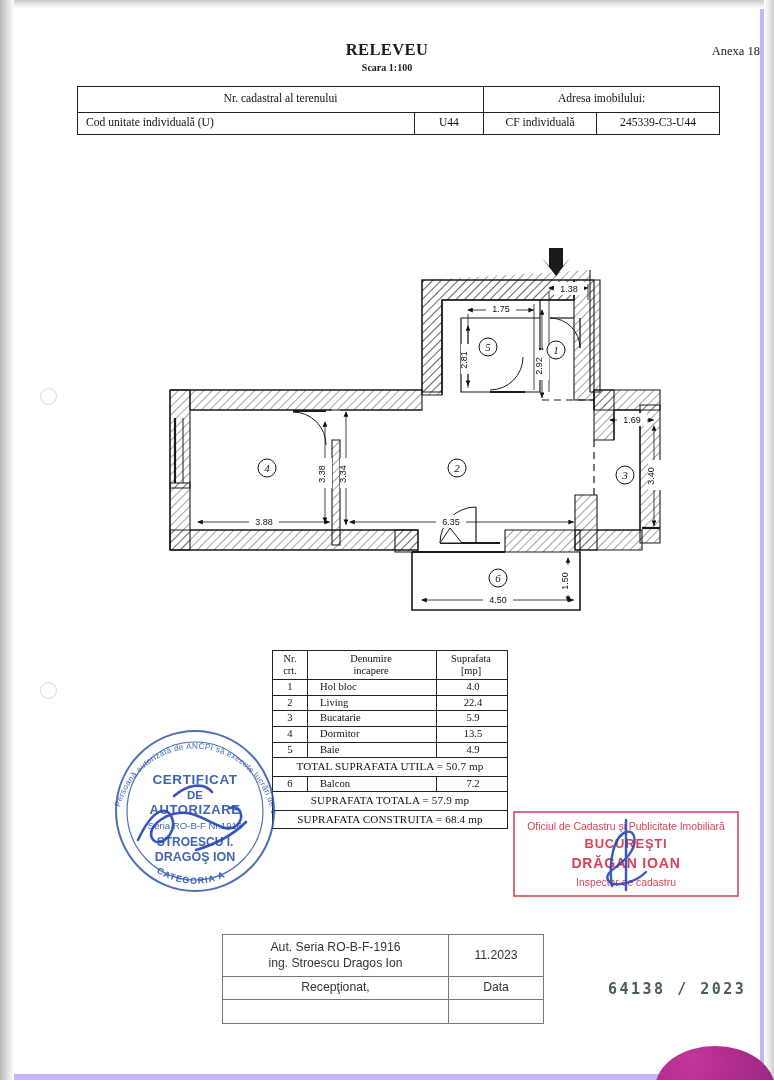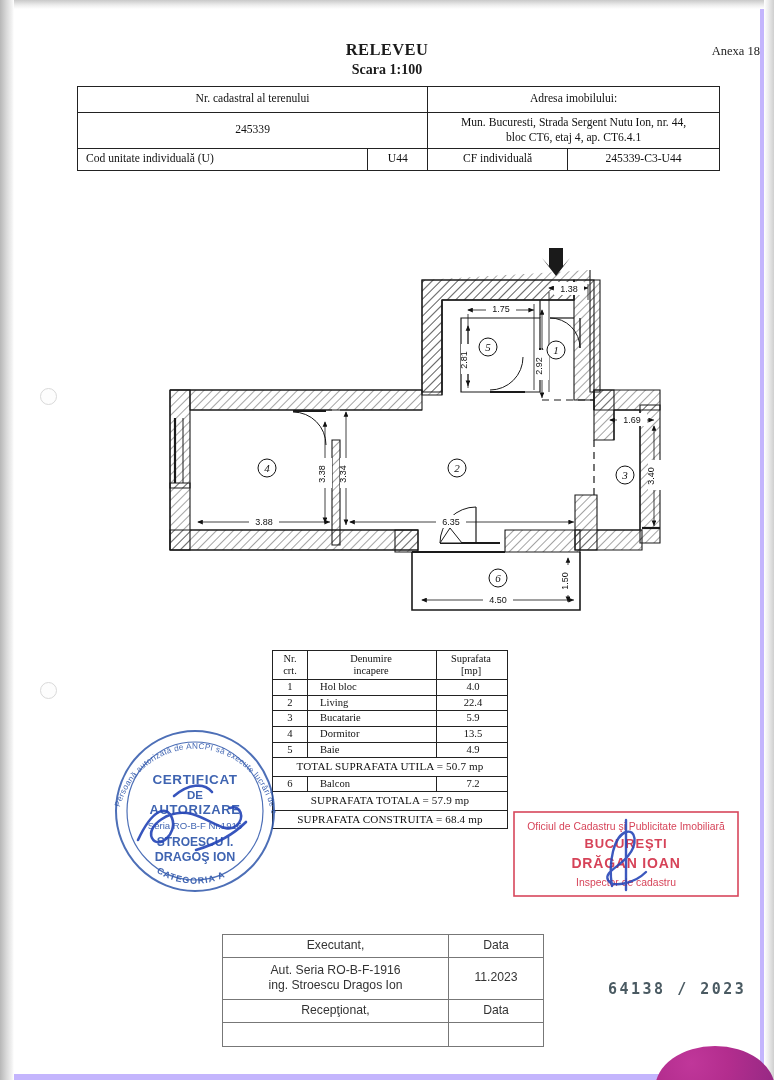--- a/index.html
+++ b/index.html
@@ -17,21 +17,21 @@
     background:linear-gradient(to bottom,#c9c9c9 0%,#ececec 55%,#ffffff 100%);}
   #sheet{position:absolute;left:14px;top:9px;width:746px;height:1065px;background:#fff;}
 
   .hole{position:absolute;width:15px;height:15px;border-radius:50%;
     border:1px solid #d9d9d9;background:#fdfdfd;}
 
   
   #title-releveu{position:absolute;left:0;top:40px;width:774px;text-align:center;
     font-size:16.5px;font-weight:bold;letter-spacing:.4px;color:#1b1b1b;}
   #title-scara{position:absolute;left:0;top:62px;width:774px;text-align:center;
-    font-size:14px;font-weight:bold;color:#1b1b1b;}
+    font-size:10px;font-weight:bold;color:#1b1b1b;}
   #anexa{position:absolute;right:14px;top:44px;font-size:12.5px;color:#222;}
 
   
   #hdr{position:absolute;left:77px;top:86px;width:643px;
     border-collapse:collapse;font-size:11.6px;color:#111;}
   #hdr td{border:1px solid #222;text-align:center;padding:3px 4px;line-height:1.26;}
   .h-r1{height:26px;}
   .h-r2{height:33px;}
   .h-r3{height:21px;}
 
@@ -88,27 +88,20 @@
 
   <div id="title-releveu">RELEVEU</div>
   <div id="title-scara">Scara 1:100</div>
   <div id="anexa">Anexa 18</div>
 
   <table id="hdr">
     <tbody>
         <tr class="h-r1">
       <td colspan="2" style="width:272px;">Nr. cadastral al terenului</td>
       <td colspan="2">Adresa imobilului:</td>
-    </tr>
-    <tr class="h-r2">
-      <td colspan="2">245339</td>
-      <td colspan="2">
-        <div>Mun. Bucuresti, Strada Sergent Nutu Ion, nr. 44,</div>
-        <div>bloc CT6, etaj 4, ap. CT6.4.1</div>
-      </td>
     </tr>
     <tr class="h-r3">
       <td style="text-align:left;padding-left:8px;">Cod unitate individuală (U)</td>
       <td>U44</td>
       <td>CF individuală</td>
       <td>245339-C3-U44</td>
     </tr>
   </tbody>
     </table>
 
@@ -379,24 +372,20 @@
       <g fill="none" stroke="#2747b8" stroke-width="2.4" stroke-linecap="round" opacity="0.9">
         <path d="M100,76 C96,52 102,26 114,22 C124,19 126,34 116,46 C106,58 92,62 96,70
                  C100,78 122,74 134,62"></path>
         <path d="M114,10 L114,80"></path>
       </g>
     </svg>
   </div>
 
   <table id="footer">
     <tbody>
-        <tr class="f-h">
-      <td>Executant,</td>
-      <td class="c-data">Data</td>
-    </tr>
     <tr class="f-b">
       <td>
         <div>Aut. Seria RO-B-F-1916</div>
         <div>ing. Stroescu Dragos Ion</div>
       </td>
       <td class="c-data">11.2023</td>
     </tr>
     <tr class="f-h">
       <td>Recepţionat,</td>
       <td class="c-data">Data</td>

